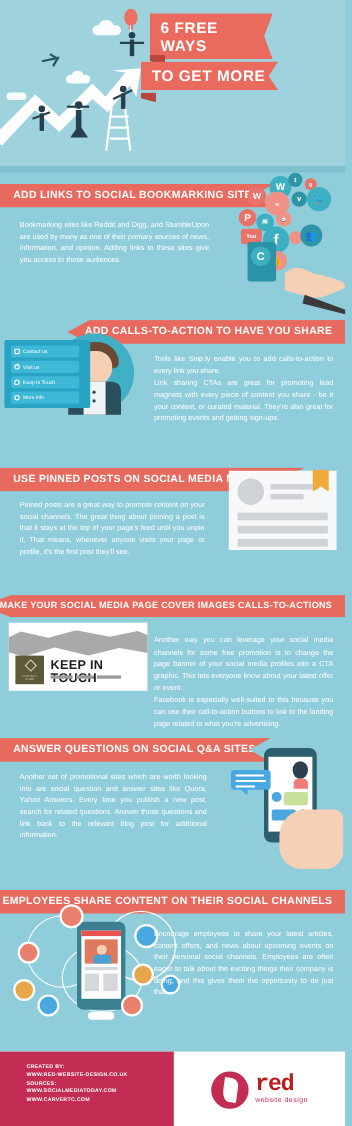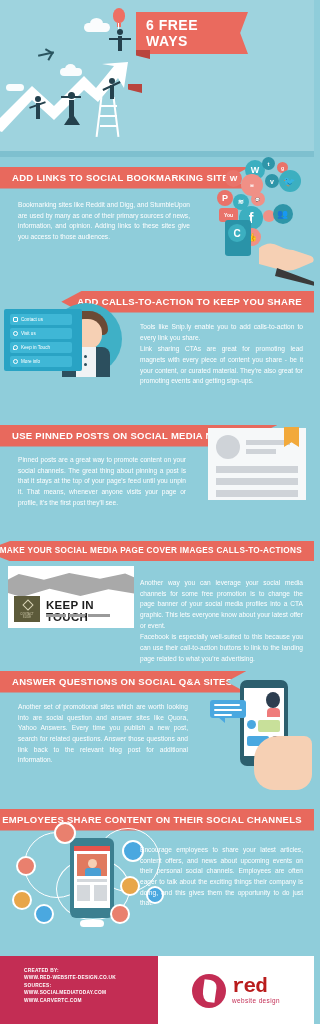--- a/index.html
+++ b/index.html
@@ -203,20 +203,21 @@
 
     <div class="stick fig1"></div>
     <div class="skirt"></div>
     <div class="stick fig2"></div>
     <div class="stick fig3"></div>
     <div class="stick fig4"></div>
 
     <div class="title-stack">
       <div class="ribbon rb1">6 FREE WAYS</div>
       <div class="fold f1"></div>
+      <div class="ribbon rb2">TO GET MORE</div>
       <div class="fold f2"></div>
     </div>
 
     <div class="hero-band"></div>
   </div>
 
   <div class="sec-head head-left" style="top:167px">ADD LINKS TO SOCIAL BOOKMARKING SITES</div>
 
   <div class="copy" style="left:18px; top:200px; width:172px">
     <p>Bookmarking sites like Reddit and Digg, and StumbleUpon are used by many as one of their primary sources of news, information, and opinion. Adding links to these sites give you access to those audiences.</p>
@@ -243,21 +244,21 @@
       <div class="bub teal" style="left:3px;top:4px;width:18px;height:18px;font-size:10px">C</div>
     </div>
     <div class="hand">
       <svg width="58" height="48" viewBox="0 0 58 48">
         <path d="M2 10 q10 -8 20 -2 q8 4 14 4 l18 6 q4 2 2 6 l-14 6 q-8 4 -18 2 L2 26 Z" fill="#f6d0b4"></path>
         <path d="M20 30 L58 44 L58 48 L18 38 Z" fill="#3a3a3a"></path>
       </svg>
     </div>
   </div>
 
-  <div class="sec-head head-right" style="top:291px">ADD CALLS-TO-ACTION TO KEEP YOU SHARE</div>
+  <div class="sec-head head-right" style="top:291px">ADD CALLS-TO-ACTION TO HAVE YOU SHARE</div>
 
   <div class="avatar-wrap">
     <div class="avatar-circle"></div>
     <div class="hair"></div>
     <div class="skin"></div>
     <div class="body-v"></div>
     <div class="shirt"></div>
     <div class="btn-dot" style="top:52px"></div>
     <div class="btn-dot" style="top:60px"></div>
 

